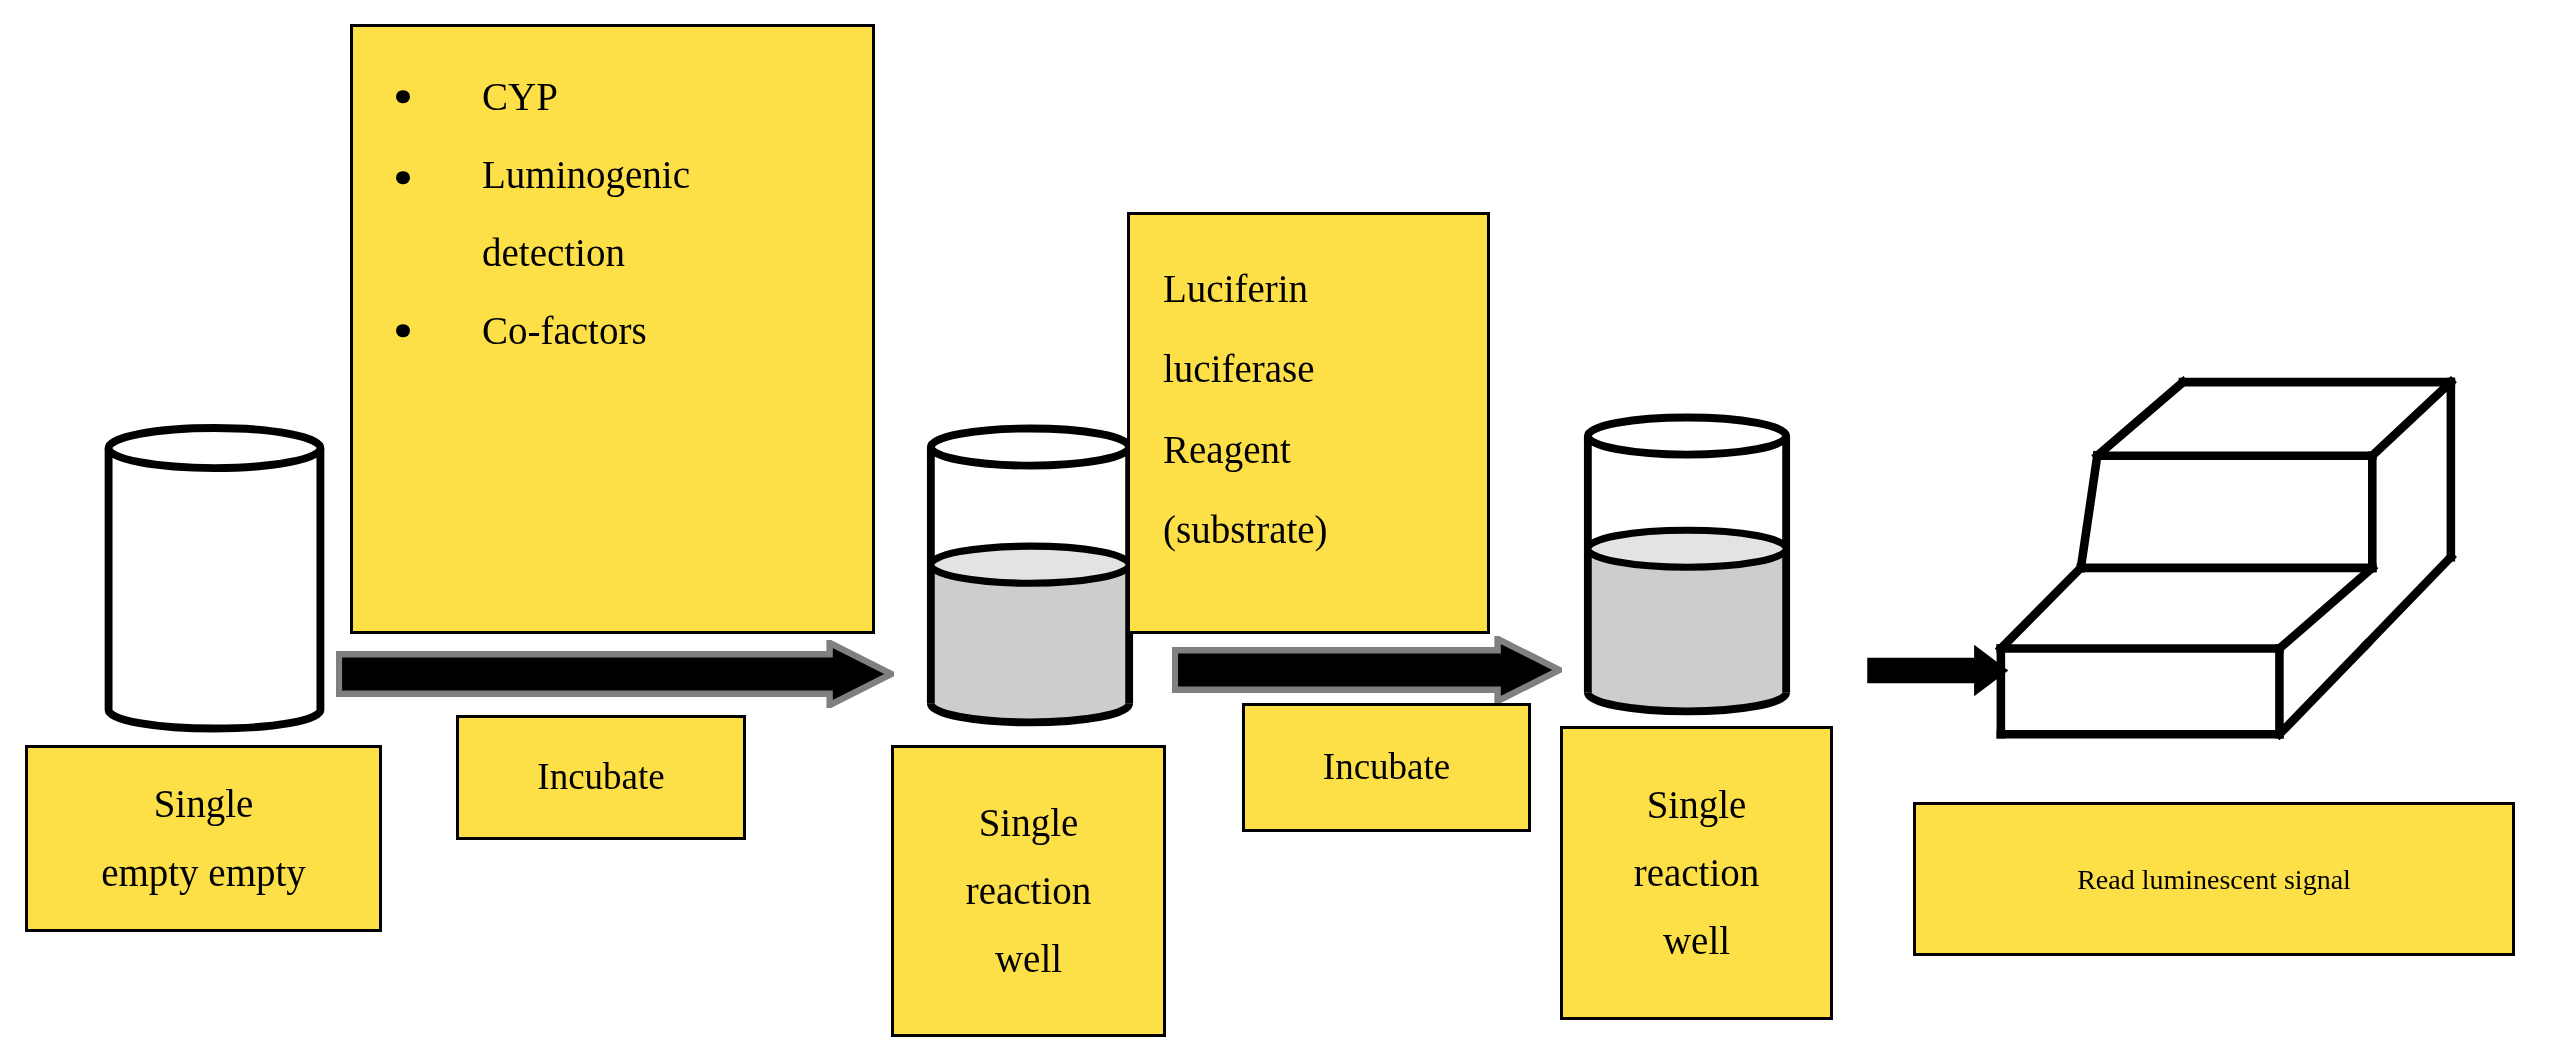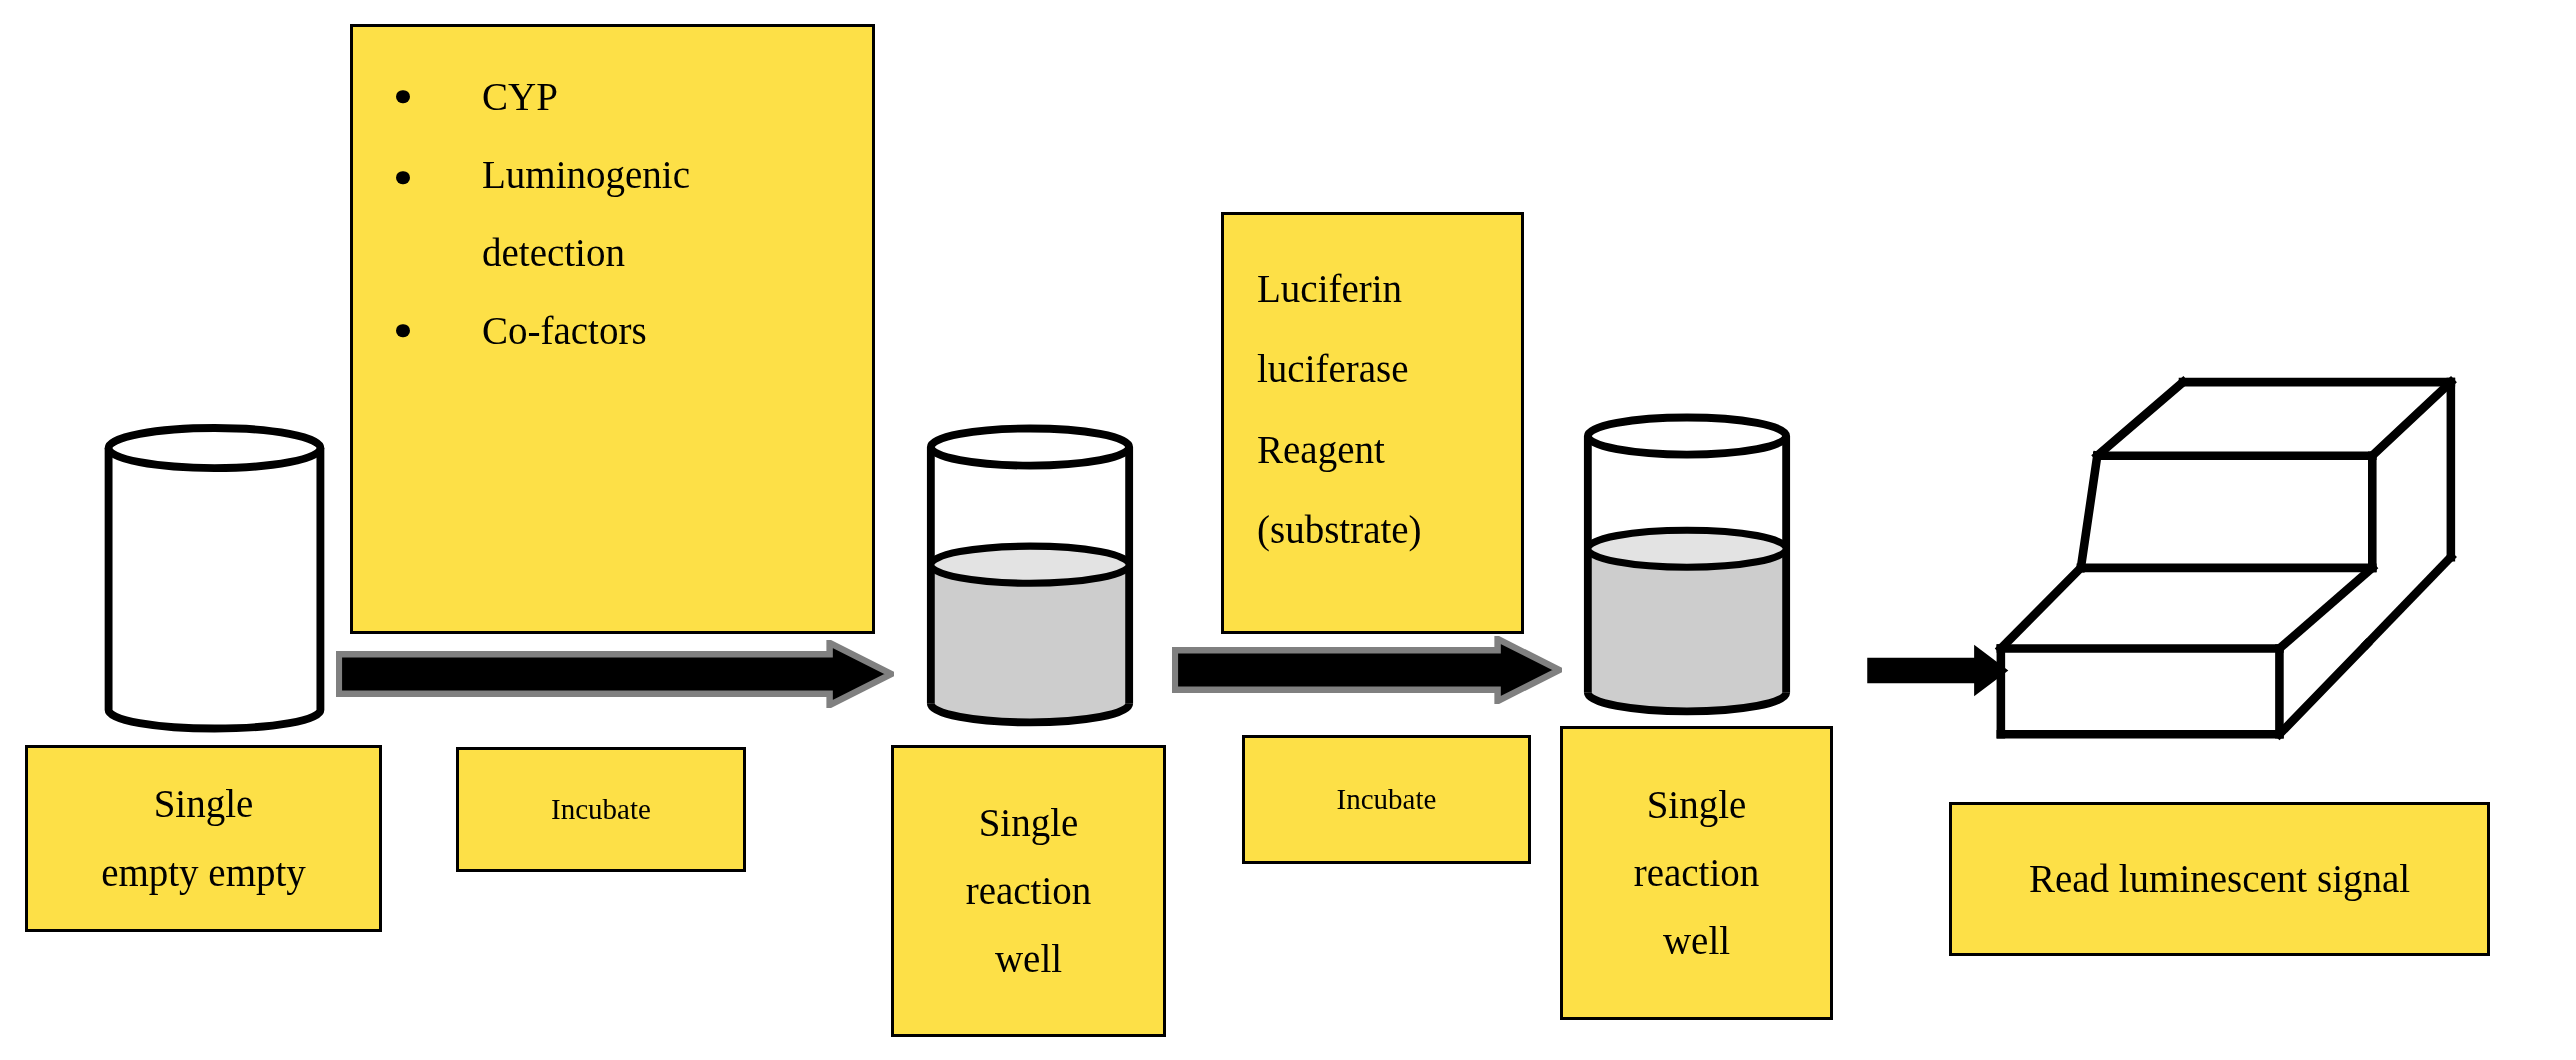--- a/index.html
+++ b/index.html
@@ -65,35 +65,34 @@
   }
   #reagent-list-box li.wrap {
     line-height: 2.0;
   }
   #reagent-list-box li.wrap .txt {
     display: block;
     width: 307px;
   }
   
   #luciferin-box {
-    left: 1221px;
+    left: 1127px;
     top: 212px;
-    width: 303px;
+    width: 363px;
     height: 422px;
     padding: 34px 0 0 33px;
   }
   #luciferin-box .lucif-line {
     font-size: 39px;
     line-height: 2.06;
     white-space: nowrap;
   }
   
   .incubate-box {
-    font-size: 29px;
-    margin-top: 32px;
+    font-size: 37px;
   }
   #incubate-box-1 {
     left: 456px;
     top: 715px;
     width: 290px;
     height: 125px;
   }
   #incubate-box-2 {
     left: 1242px;
     top: 703px;
@@ -118,24 +117,23 @@
   #reaction-well-caption-2 {
     left: 1560px;
     top: 726px;
     width: 273px;
     height: 294px;
     font-size: 39px;
   }
   #read-signal-caption {
     left: 1913px;
     top: 802px;
-    width: 541px;
+    width: 602px;
     height: 154px;
-    font-size: 39px;
-    margin-left: 36px;
+    font-size: 28px;
   }
   
   .cylinder {
     position: absolute;
   }
   #cylinder-empty   { left: 100px;  top: 418px; width: 229px; height: 322px; }
   #cylinder-react-1 { left: 923px; top: 418px; width: 214px; height: 322px; }
   #cylinder-react-2 { left: 1580px; top: 407px; width: 214px; height: 322px; }
   
   .arrow { position: absolute; }

